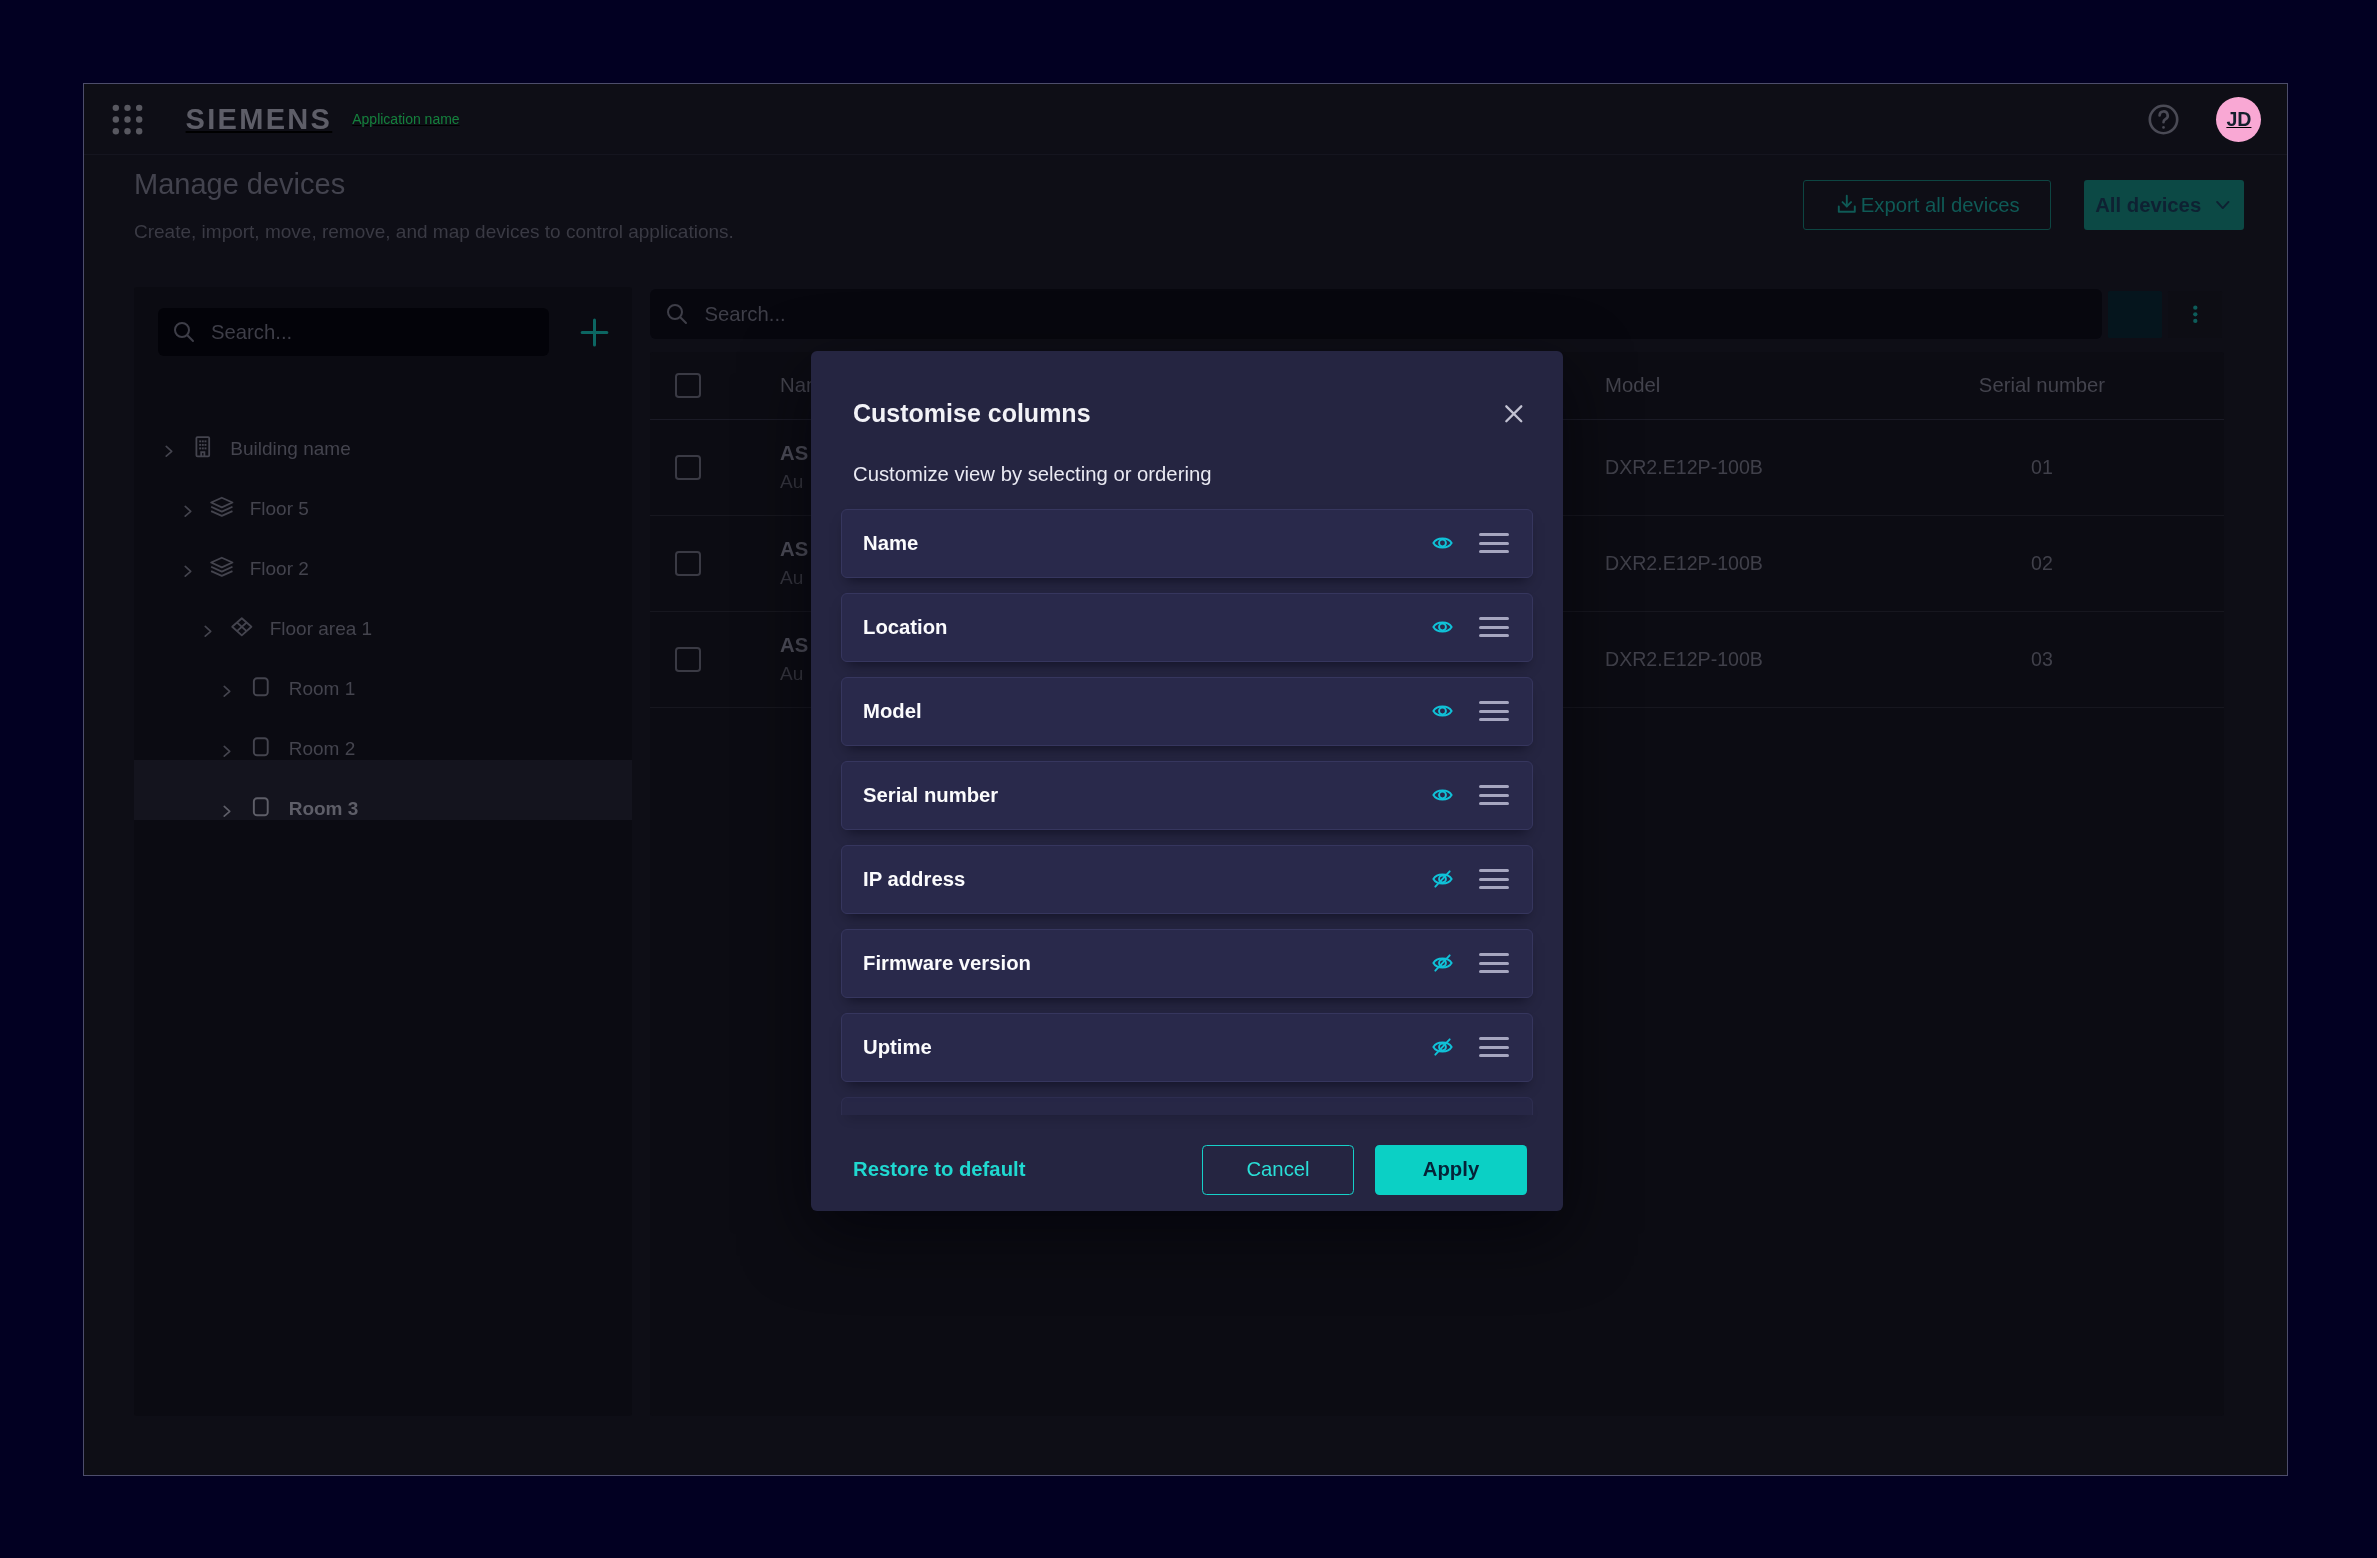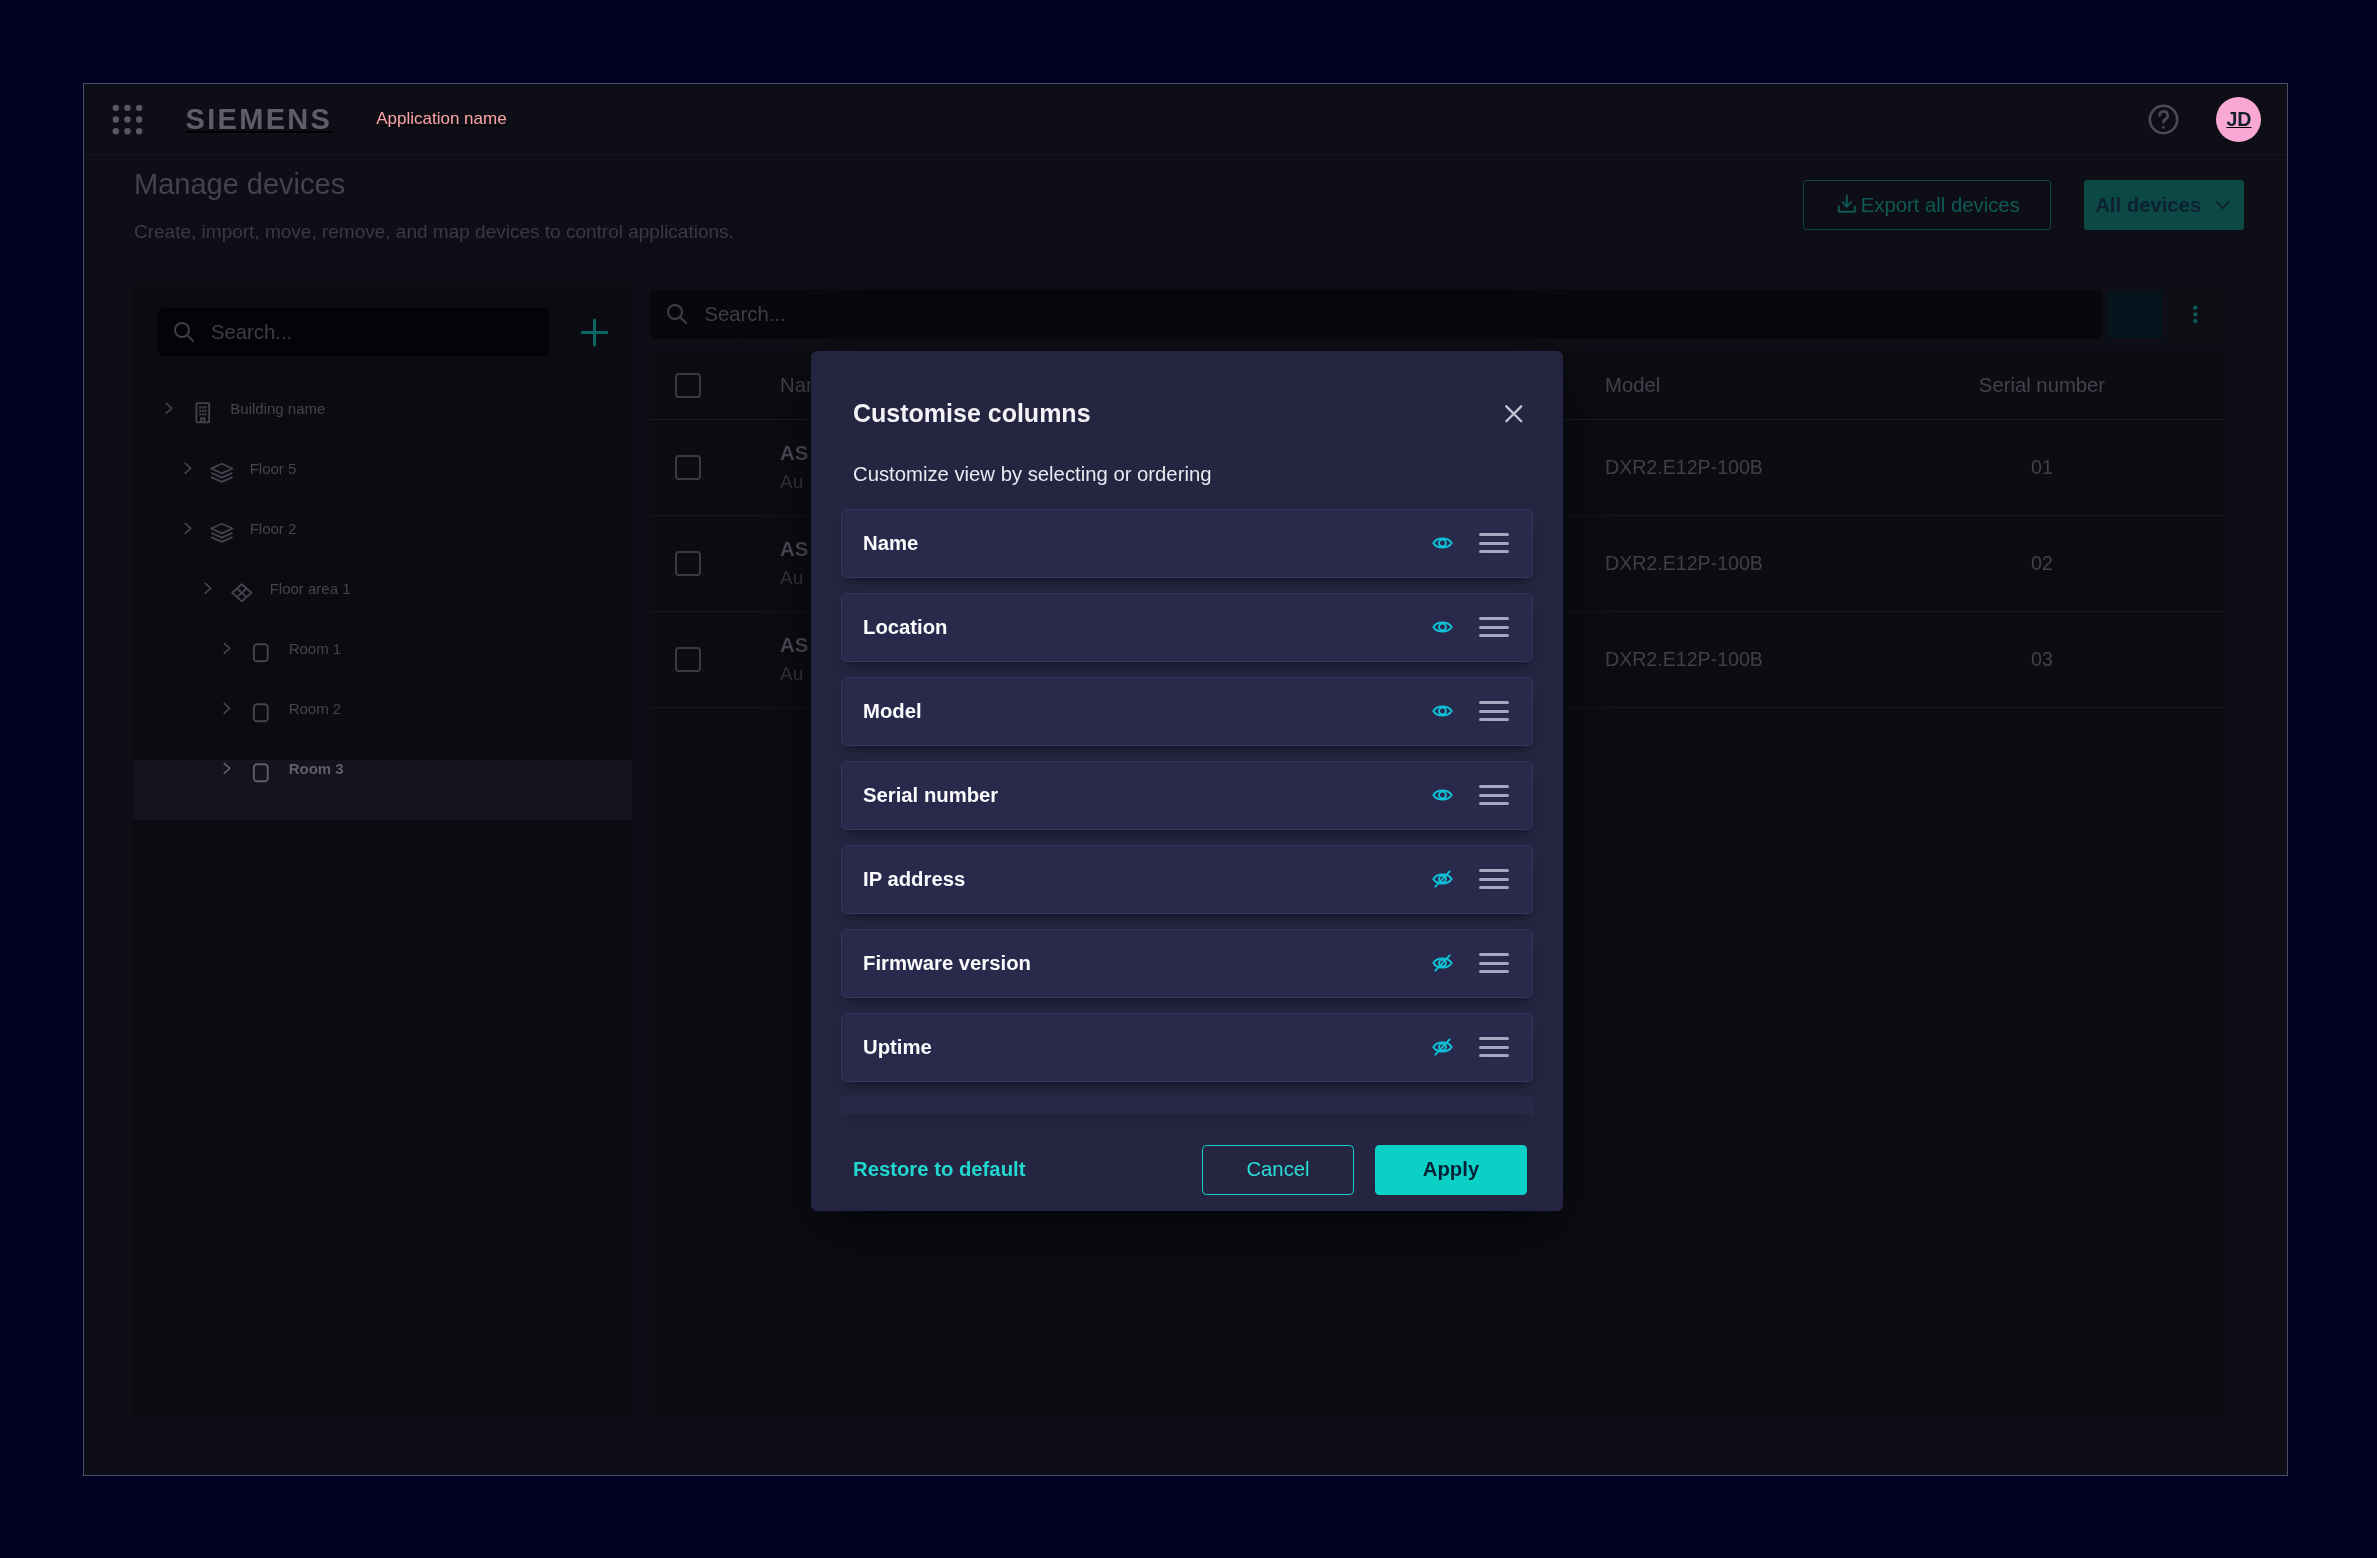--- a/index.html
+++ b/index.html
@@ -15,21 +15,21 @@
   .app {
     position:absolute; left:83px; top:83px; width:2205px; height:1393px;
     background:#0e0e16; border:1.5px solid #4d4d6b;
   }
 
   
   .topbar { height:71px; display:flex; align-items:center; padding:0 25.6px;
             border-bottom:0.8px solid #15151f;text-decoration:underline; }
   .grid-icon { width:35px; height:35px; color:#585860; }
   .brand { font-size:29px; font-weight:bold; letter-spacing:2.3px; color:#5e5e68; margin-left:41px; }
-  .appname { font-size:17px; color:#fca5a5; margin-left:44px; }
+  .appname { font-size:14px; color:#15803d; margin-left:20px; }
   .tb-spacer { flex:1; }
   .help-btn { width:35px; height:35px; color:#4a4a55; }
   .avatar { width:45px; height:45px; border-radius:50%; background:#f9a8d4; color:#151f2d;
             display:flex; align-items:center; justify-content:center;
             font-weight:bold; font-size:19.6px; margin-left:35px; }
 
   
   .page-title { position:absolute; left:50px; top:84px; font-size:29px; color:#43434e; }
   .page-sub   { position:absolute; left:50px; top:137px; font-size:19px; color:#3a3a44; }
   .export-btn { position:absolute; left:1719px; top:96px; width:248px; height:50px;
@@ -50,21 +50,21 @@
                  background:#030309; border-radius:6px; display:flex; align-items:center;
                  padding:0 13.5px; color:#3e3e48; }
   .side-search svg { width:24px; height:24px; flex:none; }
   .side-search input, .main-search input {
     background:transparent; border:none; outline:none; flex:1; margin-left:13.5px;
     font-size:20.3px; color:#8a8a95; font-family:"Liberation Sans", sans-serif; min-width:0;
   }
   .side-search input::placeholder, .main-search input::placeholder { color:#3e3e48; }
   .add-btn { position:absolute; right:21px; top:29px; width:33px; height:33px; color:#0c6662; }
   .tree { position:absolute; left:0; right:0; top:113px; }
-  .tree-item { height:60px; display:flex; align-items:flex-start; color:#44444e; font-size:15px; cursor:default; }
+  .tree-item { height:60px; display:flex; align-items:flex-end; color:#44444e; font-size:19px; cursor:default; }
   .tree-item.selected { background:#14141e; color:#5e5e68; font-weight:bold; }
   .tree-item .chev { width:16.6px; height:16.6px; margin-right:13.5px; flex:none; }
   .tree-item .node-icon { width:25.6px; height:25.6px; margin-right:15px; flex:none; }
 
   
   .main { position:absolute; left:566px; top:205px; width:1574px; height:1127px; }
   .main-search { position:absolute; left:0; top:0; width:1452px; height:50px;
                  background:#07070e; border-radius:6px; display:flex; align-items:center;
                  padding:0 15px; color:#3e3e48; }
   .main-search svg { width:24px; height:24px; flex:none; }

